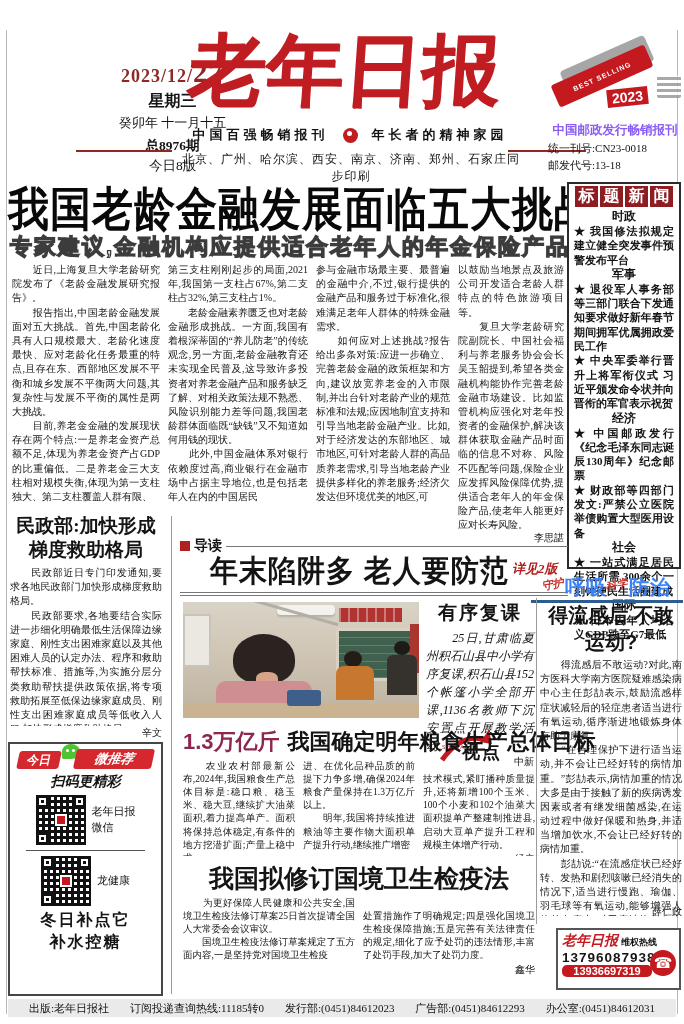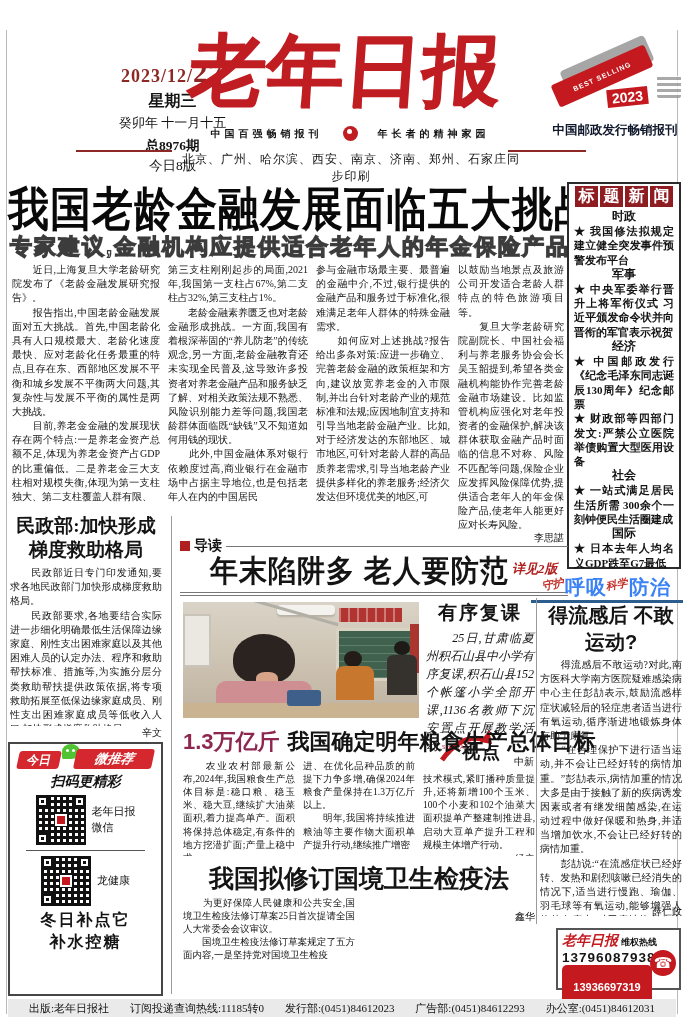--- a/index.html
+++ b/index.html
@@ -13,38 +13,38 @@
   #dateblock{left:70px;top:56px;width:205px;text-align:center;color:#141414;}
   #dateblock .d1{color:#8d2824;font-weight:bold;font-size:18px;letter-spacing:1px;}
   #dateblock .d1 b{font-size:29px;}
   #dateblock .d2{font-size:16px;font-weight:bold;margin-top:2px;}
   #dateblock .d3{font-size:13px;margin-top:2px;}
   #dateblock .d4{font-size:13.5px;font-weight:bold;margin-top:5px;}
   #dateblock .d5{font-size:13.5px;margin-top:2px;}
   #masttitle{left:168px;top:26px;width:352px;text-align:center;font-size:78px;line-height:1.15;
              color:#c01d22;font-weight:bold;transform:skewX(-4deg);
              text-shadow:1px 1px 0 #c01d22;font-family:"Liberation Serif",serif;}
-  #sloganrow{left:170px;top:126px;width:360px;display:flex;align-items:center;justify-content:center;gap:20px;
-             font-size:10px;font-weight:bold;letter-spacing:4px;}
+  #sloganrow{left:170px;top:126px;width:360px;display:flex;align-items:center;justify-content:center;gap:14px;
+             font-size:13px;font-weight:bold;letter-spacing:4px;}
   #paperlogo{width:15px;height:15px;border-radius:50%;background:#c01d22;position:relative;flex:0 0 auto;}
   #paperlogo:after{content:"";position:absolute;left:4px;top:3px;width:5px;height:5px;border-radius:50%;background:#fff;}
   #cities{left:178px;top:151px;width:346px;text-align:center;font-size:12px;letter-spacing:1px;}
   .mastline{height:2px;background:#8d2824;top:150px;}
   
   #ribbon{left:551px;top:46px;width:132px;height:72px;}
   .rib-gray{position:absolute;left:10px;top:6px;width:92px;height:28px;background:#a6a6a6;
             transform:rotate(-24deg);border-radius:4px;}
   .rib-red{position:absolute;left:0px;top:18px;width:102px;height:24px;background:#c3191f;
            transform:rotate(-24deg);border-radius:3px;display:flex;align-items:center;justify-content:center;
            color:#fff;font-family:"Liberation Sans",sans-serif;font-size:7px;font-weight:bold;letter-spacing:1px;}
   .rib-year{position:absolute;left:56px;top:42px;background:#c3191f;color:#fff;font-weight:bold;
             font-size:14px;padding:1px 5px;transform:rotate(-6deg);font-family:"Liberation Sans",sans-serif;}
   .rib-stamp{position:absolute;right:2px;top:30px;width:24px;height:22px;border-radius:2px;opacity:.85;
              background:repeating-linear-gradient(0deg,#9a9a9a 0 3px,#fff 3px 6px);}
-  #postal-title{left:546px;top:122px;width:138px;text-align:center;color:#0f172a;font-weight:bold;font-size:12.5px;}
+  #postal-title{left:546px;top:122px;width:138px;text-align:center;color:#8b5cf6;font-weight:bold;font-size:12.5px;}
   #issn{left:548px;top:140px;width:136px;font-size:11px;line-height:1.5;}
   
   #lead-headline{left:8px;top:178px;width:558px;text-align:center;font-size:41px;font-weight:900;
                  font-family:"Liberation Sans",sans-serif;transform:scaleY(1.14);transform-origin:top;
                  letter-spacing:1px;color:#090909;white-space:nowrap;}
   #lead-subhead{left:10px;top:232px;width:558px;text-align:center;font-size:22px;font-weight:bold;
                 letter-spacing:2px;color:#fbfbfb;-webkit-text-stroke:1.2px #3c3c3c;text-shadow:0 0 1px #555;
                 font-family:"Liberation Sans",sans-serif;white-space:nowrap;}
   #lc1{left:12px;top:263px;width:148px;height:250px;}
   #lc2{left:168px;top:263px;width:140px;height:284px;}
@@ -120,21 +120,21 @@
          font-family:"Liberation Sans",sans-serif;}
   #flu-b{left:540px;top:658px;width:142px;height:258px;}
   #flu-by{left:540px;top:905px;width:142px;}
   
   #hotline{left:556px;top:928px;width:125px;height:62px;border:2px solid #555;box-sizing:border-box;padding:2px 4px;background:#fff;}
   #hotline .h1{display:flex;align-items:baseline;gap:3px;}
   #hotline .brand{color:#c3191f;font-size:14px;font-weight:bold;font-style:italic;}
   #hotline .hlab{font-size:9px;font-weight:bold;}
   #hotline .p1{font-size:13.5px;font-weight:bold;letter-spacing:1px;font-family:"Liberation Sans",sans-serif;}
   #hotline .p2{width:86px;background:#c3191f;color:#fff;font-size:11px;font-weight:bold;text-align:center;
-               border-radius:5px;padding:16px 2px;font-family:"Liberation Sans",sans-serif;}
+               border-radius:5px;padding:0 2px;font-family:"Liberation Sans",sans-serif;}
   #hotline .phone-ic{position:absolute;right:3px;top:20px;width:26px;height:26px;border-radius:50%;background:#c3191f;
                color:#fff;font-size:15px;display:flex;align-items:center;justify-content:center;}
   
   #grain-h{left:183px;top:727px;width:352px;text-align:center;font-size:22px;font-weight:900;white-space:nowrap;
            font-family:"Liberation Sans",sans-serif;}
   #grain-h .pre{color:#8e2750;margin-right:8px;}
   .cols3{display:flex;gap:8px;}
   .cols3 .c{flex:1;font-size:9.5px;line-height:1.38;text-align:justify;white-space:pre-line;overflow:hidden;}
   #grain-cols{left:183px;top:760px;width:352px;height:96px;}
   #quar-h{left:183px;top:862px;width:352px;text-align:center;font-size:25px;font-weight:900;white-space:nowrap;
@@ -173,20 +173,24 @@
 
   <div class="abs" id="ribbon">
     <div class="rib-gray"></div>
     <div class="rib-red">
         <span>BEST SELLING</span>
       </div>
     <div class="rib-year">2023</div>
     <div class="rib-stamp"></div>
   </div>
   <div class="abs" id="postal-title">中国邮政发行畅销报刊</div>
+  <div class="abs" id="issn">
+    <div>统一刊号:CN23-0018</div>
+    <div>邮发代号:13-18</div>
+  </div>
 
   <div class="abs" id="lead-headline">我国老龄金融发展面临五大挑战</div>
   <div class="abs" id="lead-subhead">专家建议,金融机构应提供适合老年人的年金保险产品</div>
   <div class="abs txt" id="lc1">　　近日,上海复旦大学老龄研究院发布了《老龄金融发展研究报告》。
 　　报告指出,中国老龄金融发展面对五大挑战。首先,中国老龄化具有人口规模最大、老龄化速度最快、应对老龄化任务最重的特点,且存在东、西部地区发展不平衡和城乡发展不平衡两大问题,其复杂性与发展不平衡的属性是两大挑战。
 　　目前,养老金金融的发展现状存在两个特点:一是养老金资产总额不足,体现为养老金资产占GDP的比重偏低。二是养老金三大支柱相对规模失衡,体现为第一支柱独大、第二支柱覆盖人群有限、</div>
   <div class="abs txt" id="lc2">第三支柱刚刚起步的局面,2021年,我国第一支柱占67%,第二支柱占32%,第三支柱占1%。
 　　老龄金融素养匮乏也对老龄金融形成挑战。一方面,我国有着根深蒂固的“养儿防老”的传统观念,另一方面,老龄金融教育还未实现全民普及,这导致许多投资者对养老金融产品和服务缺乏了解、对相关政策法规不熟悉、风险识别能力差等问题,我国老龄群体面临既“缺钱”又不知道如何用钱的现状。
 　　此外,中国金融体系对银行依赖度过高,商业银行在金融市场中占据主导地位,也是包括老年人在内的中国居民</div>
   <div class="abs txt" id="lc3">参与金融市场最主要、最普遍的金融中介,不过,银行提供的金融产品和服务过于标准化,很难满足老年人群体的特殊金融需求。
@@ -200,20 +204,21 @@
   <div class="abs" id="sidebar">
     <div id="sidebar-label">
       <span class="lab">标</span>
       <span class="lab">题</span>
       <span class="lab">新</span>
       <span class="lab">闻</span>
     </div>
     <div class="cat">时政</div>
     <div class="item">★ 我国修法拟规定建立健全突发事件预警发布平台</div>
     <div class="cat">军事</div>
+    <div class="item">★ 退役军人事务部等三部门联合下发通知要求做好新年春节期间拥军优属拥政爱民工作</div>
     <div class="item">★ 中央军委举行晋升上将军衔仪式 习近平颁发命令状并向晋衔的军官表示祝贺</div>
     <div class="cat">经济</div>
     <div class="item">★ 中国邮政发行《纪念毛泽东同志诞辰130周年》纪念邮票</div>
     <div class="item">★ 财政部等四部门发文:严禁公立医院举债购置大型医用设备</div>
     <div class="cat">社会</div>
     <div class="item">★ 一站式满足居民生活所需 300余个一刻钟便民生活圈建成</div>
     <div class="cat">国际</div>
     <div class="item">★ 日本去年人均名义GDP跌至G7最低</div>
   </div>
 
@@ -337,20 +342,21 @@
       <span>技术模式,紧盯播种质量提升,还将新增100个玉米、100个小麦和102个油菜大面积提单产整建制推进县,启动大豆单产提升工程和规模主体增产行动。</span>
       <span class="by">经辛</span>
     </div>
   </div>
 
   <div class="abs" id="quar-h">我国拟修订国境卫生检疫法</div>
   <div class="abs cols3" id="quar-cols">
     <div class="c">　　为更好保障人民健康和公共安全,国境卫生检疫法修订草案25日首次提请全国人大常委会会议审议。
 　　国境卫生检疫法修订草案规定了五方面内容,一是坚持党对国境卫生检疫</div>
     <div class="c">
+      <span>处置措施作了明确规定;四是强化国境卫生检疫保障措施;五是完善有关法律责任的规定,细化了应予处罚的违法情形,丰富了处罚手段,加大了处罚力度。</span>
       <span class="by">鑫华</span>
     </div>
   </div>
 
   <div class="vdiv" style="left:171px;top:516px;height:478px;"></div>
   <div class="vdiv" style="left:536px;top:598px;height:326px;"></div>
 
   <div class="abs" id="footer">
     <span>出版:老年日报社</span>
     <span>订阅投递查询热线:11185转0</span>

